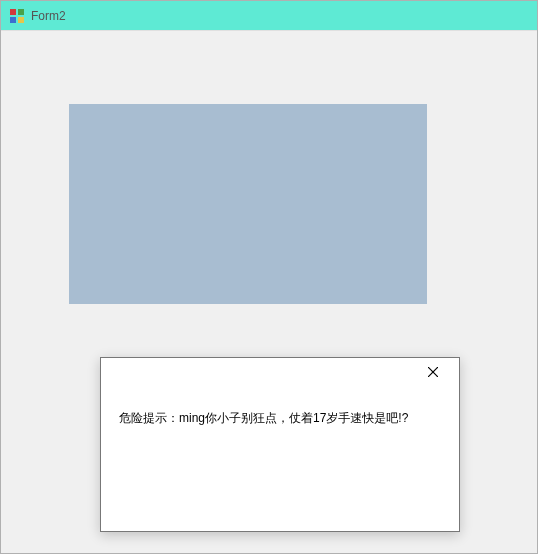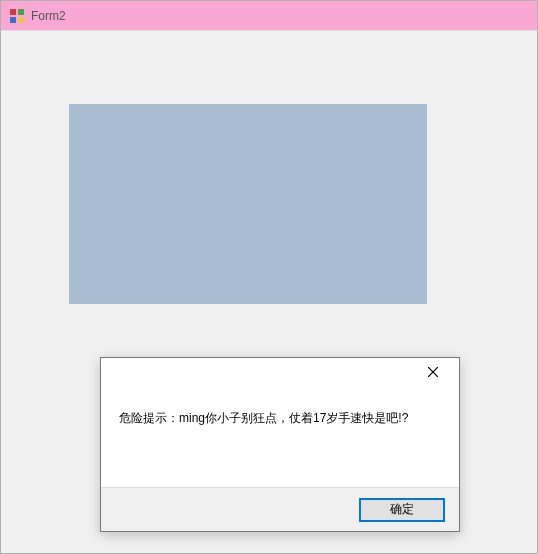--- a/index.html
+++ b/index.html
@@ -13,21 +13,21 @@
     }
     .window {
       width: 538px;
       height: 554px;
       border: 1px solid #b0b0b0;
       background: #f0f0f0;
       position: relative;
     }
     .titlebar {
       height: 30px;
-      background: #f9a8d4;
+      background: #5eead4;
       border-bottom: 1px solid #e0e0e0;
       display: flex;
       align-items: center;
       padding: 0 8px;
     }
     .app-icon {
       width: 16px;
       height: 16px;
       margin-right: 6px;
       display: inline-block;
@@ -135,18 +135,15 @@
         <div class="close-btn">
           <span>
             <svg width="10" height="10" viewBox="0 0 10 10">
               <line x1="0" y1="0" x2="10" y2="10" stroke="currentColor" stroke-width="1.2"></line>
               <line x1="10" y1="0" x2="0" y2="10" stroke="currentColor" stroke-width="1.2"></line>
             </svg>
           </span>
         </div>
       </div>
       <div class="msgbox-body">危险提示：ming你小子别狂点，仗着17岁手速快是吧!?</div>
-      <div class="msgbox-footer">
-        <button class="ok-button">确定</button>
-      </div>
     </div>
   </div>
 </div>
 
 </body></html>

